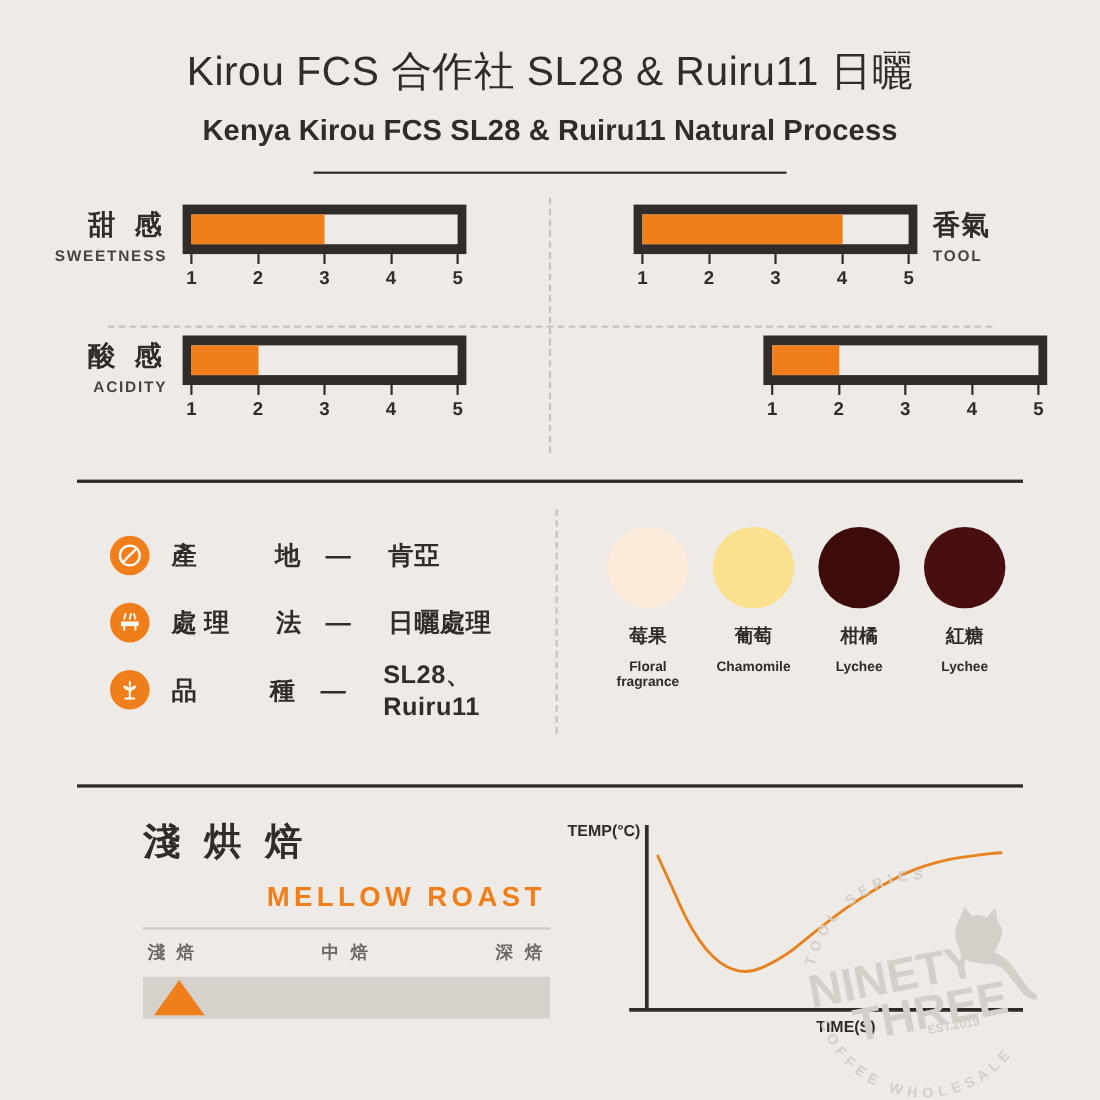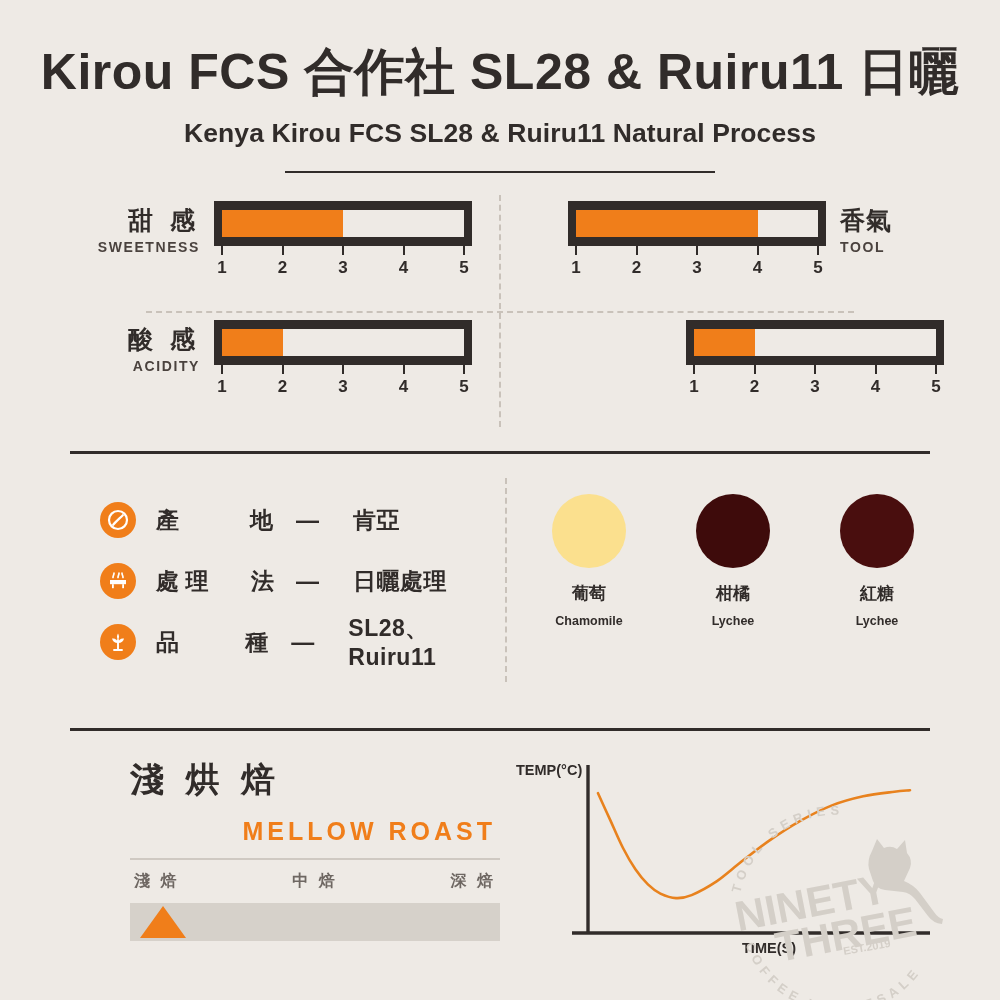--- a/index.html
+++ b/index.html
@@ -16,22 +16,22 @@
     position: relative;
     width: 1000px;
     height: 1000px;
     background: #EEEAE5;
   }
 
   
   .header { padding-top: 44px; text-align: center; }
 
   .title-zh {
-    font-size: 50px;
-    font-weight: bold;
+    font-size: 37px;
+    font-weight: normal;
     color: #312C2A;
     letter-spacing: 0.5px;
     line-height: 1.15;
   }
 
   .title-en {
     margin-top: 16px;
     font-size: 26.5px;
     font-weight: bold;
     color: #312C2A;
@@ -43,21 +43,21 @@
     height: 2px;
     background: #312C2A;
     margin: 22px auto 0;
   }
 
   
   .ratings {
     position: relative;
     margin-top: 28px;
     height: 220px;
-    padding: 0 96px;
+    padding: 0 48px;
   }
 
   .rating-grid {
     position: relative;
     display: grid;
     grid-template-columns: 1fr 1fr;
     grid-template-rows: 1fr 1fr;
     column-gap: 96px;
     row-gap: 18px;
     height: 100%;
@@ -512,20 +512,25 @@
         <span class="info-key">
           <span>品</span>
           <span>種</span>
         </span>
         <span class="info-dash">—</span>
         <span class="info-val">SL28、Ruiru11</span>
       </div>
     </div>
 
     <div class="flavor-col">
+      <div class="flavor">
+        <div class="dot" style="background: rgb(252, 234, 219);"></div>
+        <div class="flavor-zh">莓果</div>
+        <div class="flavor-en">Floral fragrance</div>
+      </div>
       <div class="flavor">
         <div class="dot" style="background: rgb(251, 224, 142);"></div>
         <div class="flavor-zh">葡萄</div>
         <div class="flavor-en">Chamomile</div>
       </div>
       <div class="flavor">
         <div class="dot" style="background: rgb(62, 11, 11);"></div>
         <div class="flavor-zh">柑橘</div>
         <div class="flavor-en">Lychee</div>
       </div>

